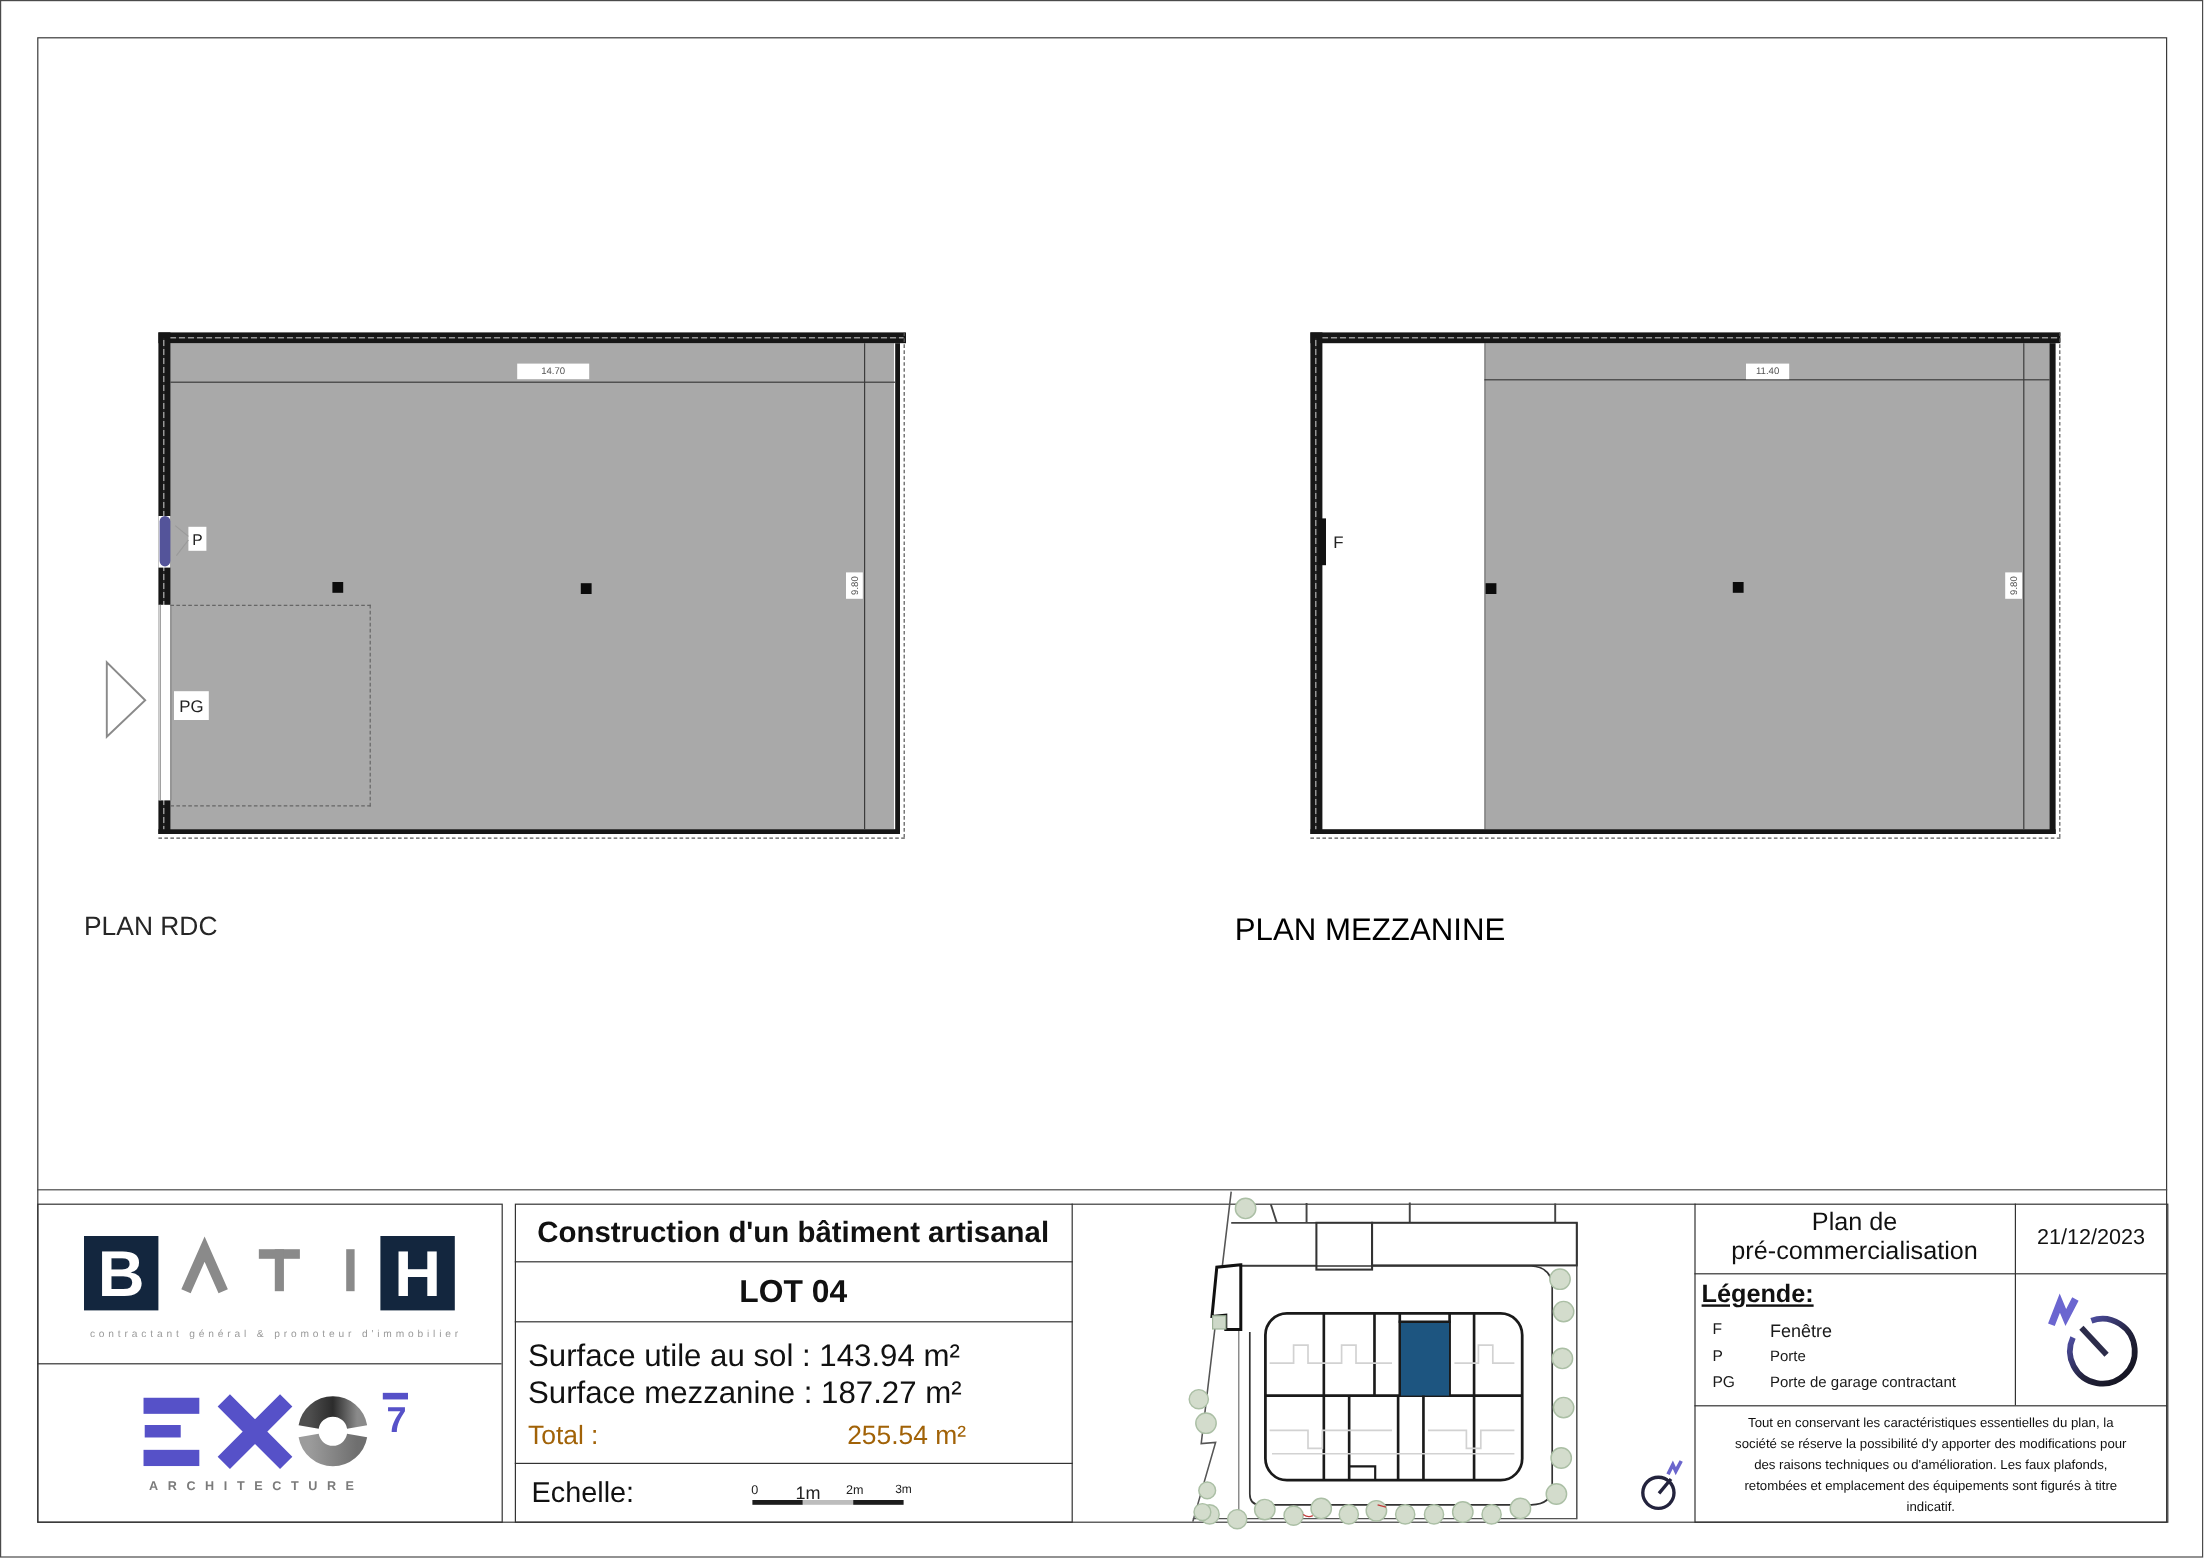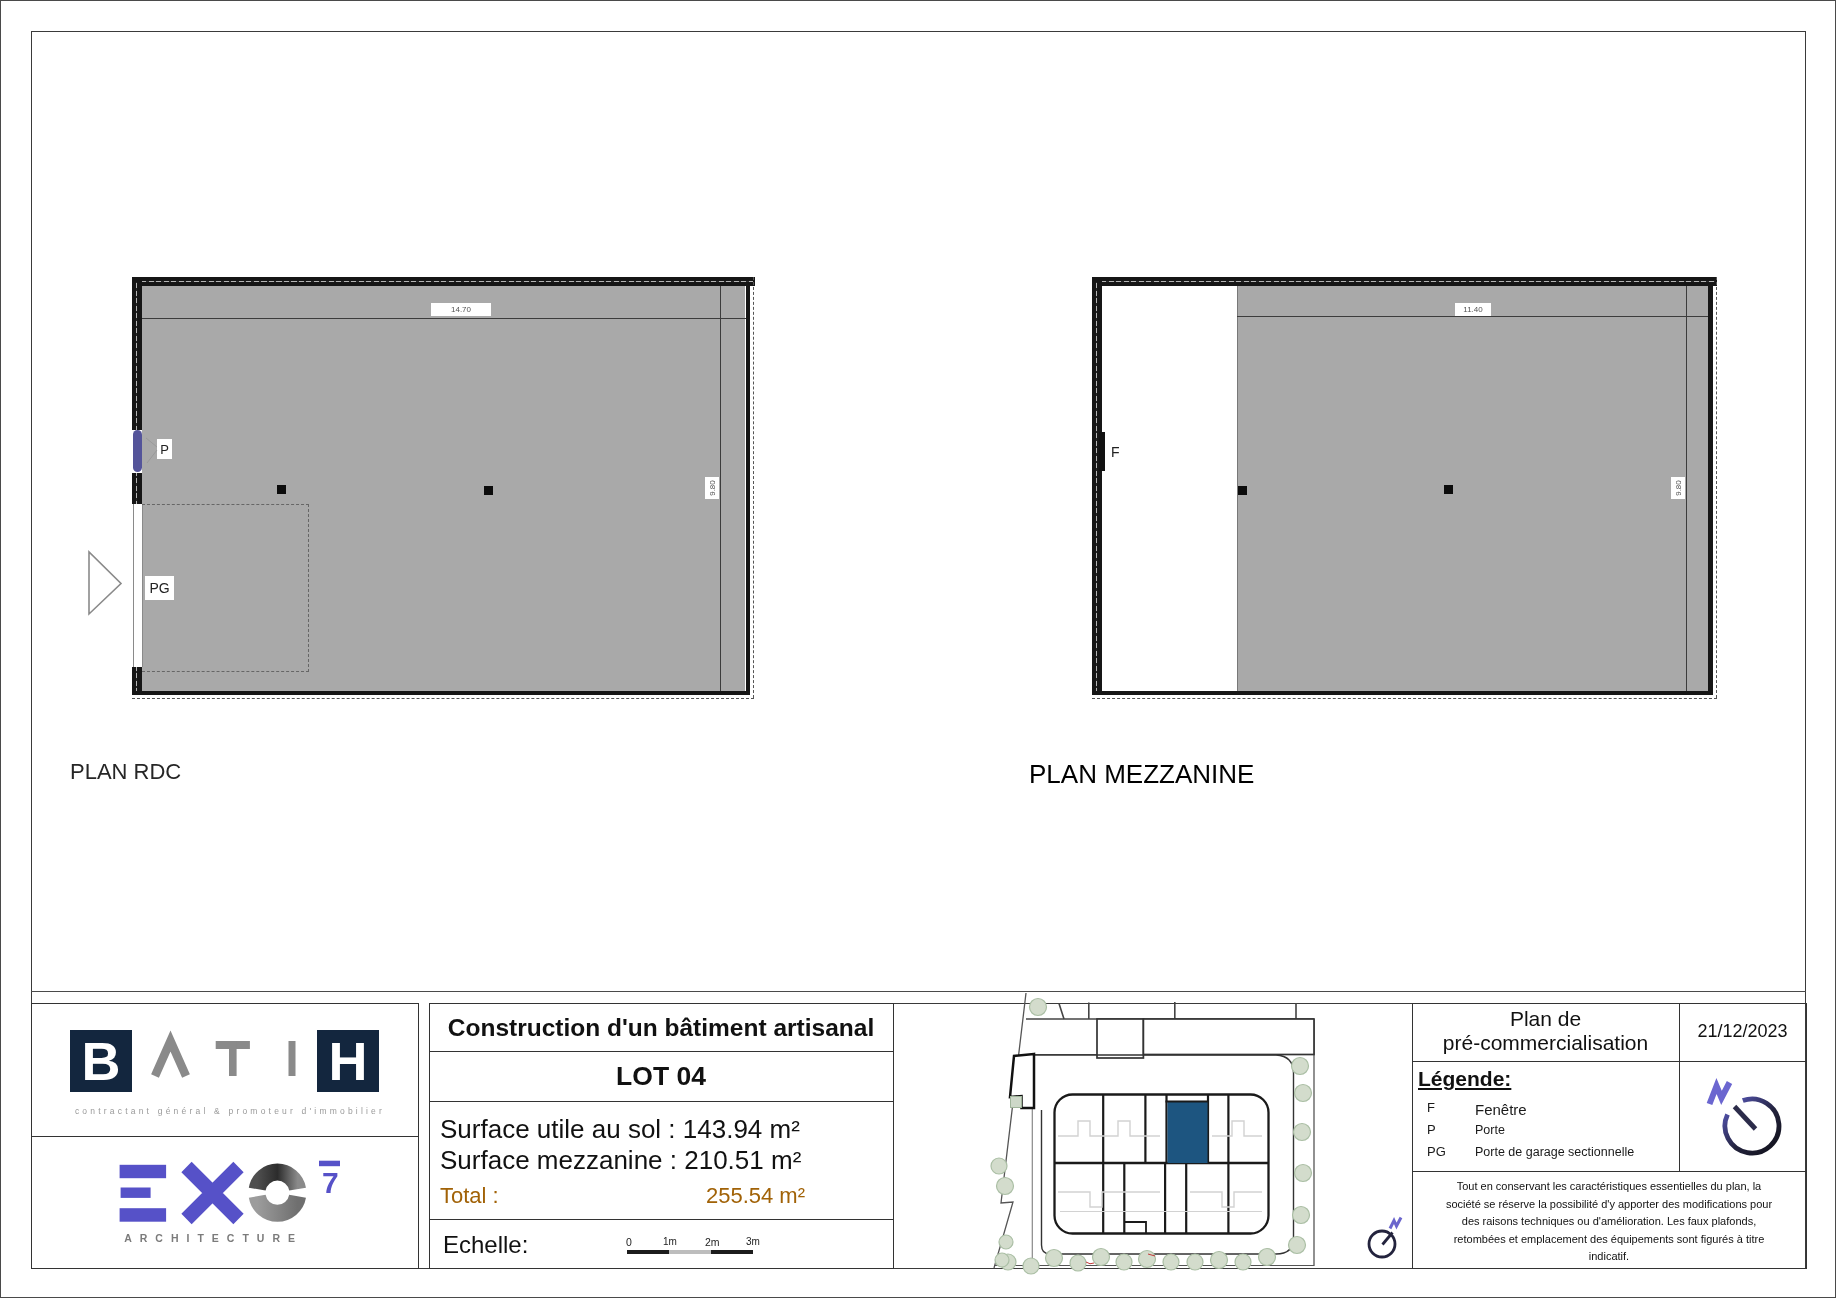--- a/index.html
+++ b/index.html
@@ -104,28 +104,28 @@
 <div class="ab" style="left:428.5px;top:1100.8px;width:465px;border-top:1.5px solid #333"></div>
 
 <div class="ab" style="left:428.5px;top:1218.5px;width:465px;border-top:1.5px solid #333"></div>
 
 <div class="ab" style="left:428.5px;top:1002.5px;width:465px;height:48px;line-height:49px;text-align:center;font-weight:bold;font-size:24.5px;color:#111">Construction d'un bâtiment artisanal</div>
 
 <div class="ab" style="left:428.5px;top:1050.5px;width:465px;height:50px;line-height:51px;text-align:center;font-weight:bold;font-size:26.5px;color:#111">LOT 04</div>
 
 <div class="ab" style="left:440px;top:1112px;width:365px;height:35px;line-height:35px;font-size:26px;color:#111">Surface utile au sol : 143.94 m²</div>
 
-<div class="ab" style="left:440px;top:1143px;width:365px;height:35px;line-height:35px;font-size:26px;color:#111">Surface mezzanine : 210.51 m²</div>
+<div class="ab" style="left:440px;top:1143px;width:365px;height:35px;line-height:35px;font-size:26px;color:#111">Surface mezzanine : 187.27 m²</div>
 
 <div class="ab" style="left:440px;top:1178px;width:365px;height:35px;line-height:35px;font-size:22px;color:#a16207">Total :<span style="float:right">255.54 m²</span></div>
 
 <div class="ab" style="left:443px;top:1231px;font-size:24px;color:#111">Echelle:</div>
 
 <div class="ab" style="left:626px;top:1236px;font-size:10.5px;color:#222">0</div>
-<div class="ab" style="left:663px;top:1236px;font-size:10px;color:#222">1m</div>
+<div class="ab" style="left:663px;top:1236px;font-size:15px;color:#222">1m</div>
 <div class="ab" style="left:705px;top:1236px;font-size:10.5px;color:#222">2m</div>
 <div class="ab" style="left:746px;top:1236px;font-size:10px;color:#222">3m</div>
 
 <div class="ab" style="left:627px;top:1250px;width:42px;height:3.5px;background:#1c1c1c"></div>
 <div class="ab" style="left:669px;top:1250px;width:42px;height:3.5px;background:#bdbdbd"></div>
 <div class="ab" style="left:711px;top:1250px;width:42px;height:3.5px;background:#1c1c1c"></div>
 
 <div class="ab" style="left:1412px;top:1003px;width:392.5px;height:263.5px;border:1.5px solid #333"></div>
 
 <div class="ab" style="left:1679px;top:1003px;height:168px;border-left:1.5px solid #333"></div>
@@ -140,21 +140,21 @@
 
 <div class="ab" style="left:1418px;top:1067px;font-size:21px;font-weight:bold;text-decoration:underline;color:#111">Légende:</div>
 
 <div class="ab" style="left:1427px;top:1100px;font-size:13px;color:#1a1a1a">F</div>
 <div class="ab" style="left:1475px;top:1101px;font-size:15px;color:#1a1a1a">Fenêtre</div>
 
 <div class="ab" style="left:1427px;top:1122px;font-size:13px;color:#1a1a1a">P</div>
 <div class="ab" style="left:1475px;top:1123px;font-size:12.5px;color:#1a1a1a">Porte</div>
 
 <div class="ab" style="left:1427px;top:1144px;font-size:13px;color:#1a1a1a">PG</div>
-<div class="ab" style="left:1475px;top:1145px;font-size:12.5px;color:#1a1a1a">Porte de garage sectionnelle</div>
+<div class="ab" style="left:1475px;top:1145px;font-size:12.5px;color:#1a1a1a">Porte de garage contractant</div>
 
 <div class="ab" style="left:1416px;top:1178px;width:386px;text-align:center;font-size:11px;line-height:17.6px;color:#111">Tout en conservant les caractéristiques essentielles du plan, la<br>société se réserve la possibilité d'y apporter des modifications pour<br>des raisons techniques ou d'amélioration. Les faux plafonds,<br>retombées et emplacement des équipements sont figurés à titre<br>indicatif.</div>
 
 <svg class="ab" style="left:0;top:0" width="1838" height="1300" viewBox="0 0 1838 1300">
 <defs>
 <linearGradient id="og1" x1="0" y1="0" x2="1" y2="0">
         <stop offset="0" stop-color="#4f4f4f"></stop>
         <stop offset="0.5" stop-color="#2c2c2c"></stop>
         <stop offset="1" stop-color="#8a8a8a"></stop>
       </linearGradient>

